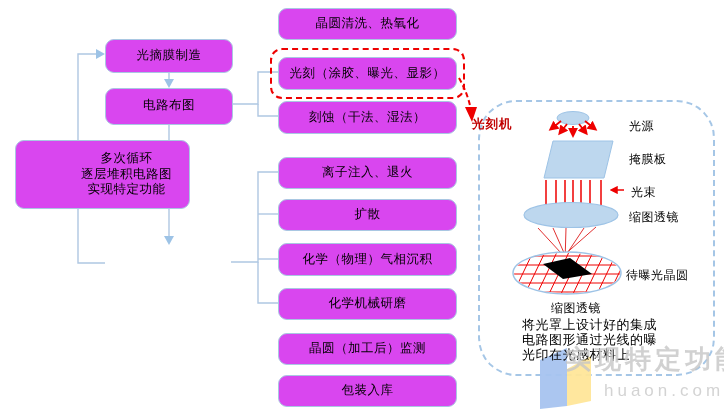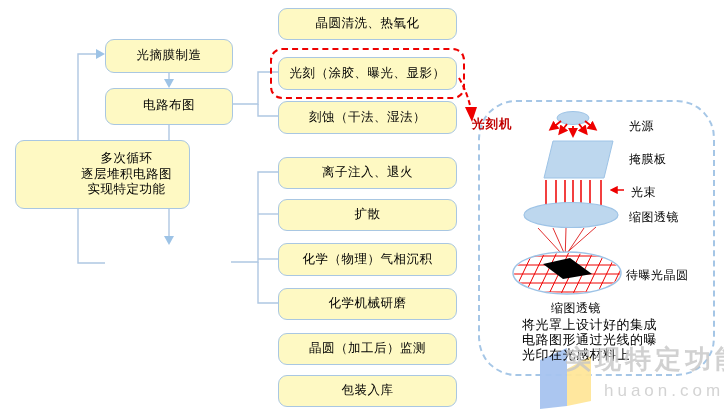--- a/index.html
+++ b/index.html
@@ -3,21 +3,21 @@
 <meta charset="utf-8">
 <style>
   html,body{margin:0;padding:0;background:#fff;}
   #canvas{
     position:relative;width:724px;height:419px;background:#fff;overflow:hidden;
     font-family:"Liberation Sans","DejaVu Sans",sans-serif;color:#000;
   }
   svg{position:absolute;left:0;top:0;}
   .box{
     position:absolute;display:flex;align-items:center;justify-content:center;
-    background:#fef9c3;border:1px solid #A9C7E2;border-radius:9px;
+    background:#d946ef;border:1px solid #A9C7E2;border-radius:9px;
     font-size:12.5px;line-height:1.25;text-align:center;letter-spacing:0.5px;
   }
   .loopbox{flex-direction:column;padding-left:48px;}
   .hl-rect{
     position:absolute;border:2px dashed #EE0000;border-radius:12px;background:transparent;
   }
   .panel{
     position:absolute;border:2px dashed #A5C6E6;border-radius:38px;background:transparent;
   }
   .plabel{position:absolute;font-size:12px;letter-spacing:0.5px;white-space:nowrap;}

